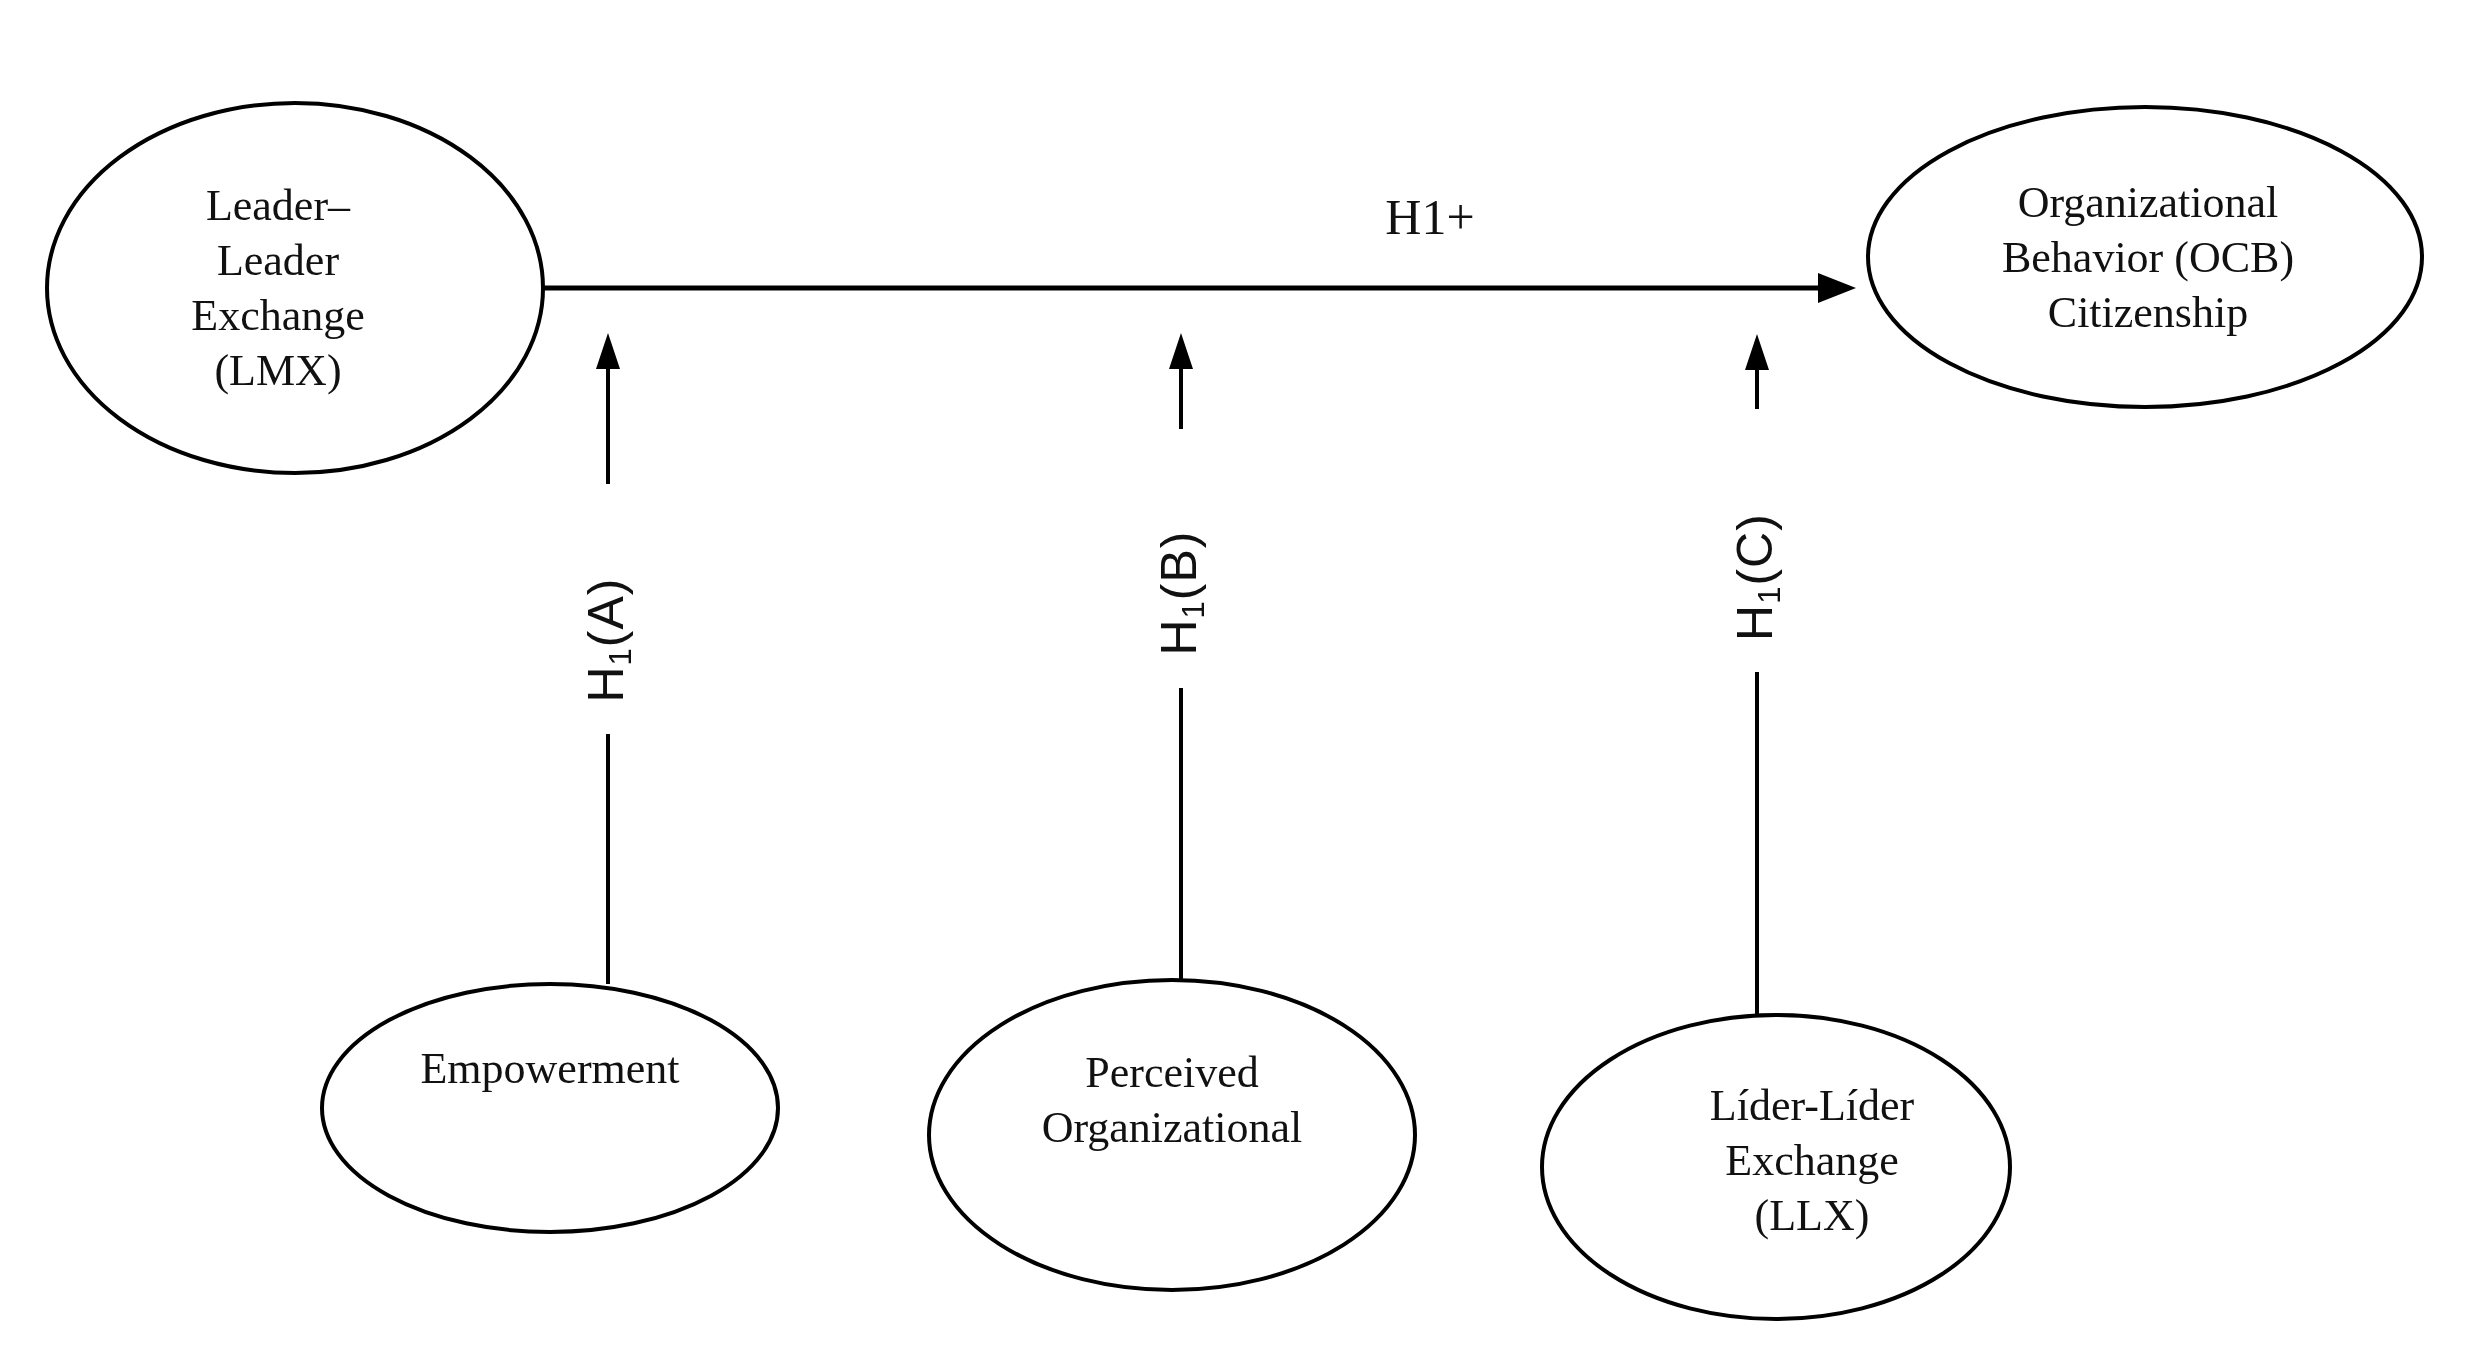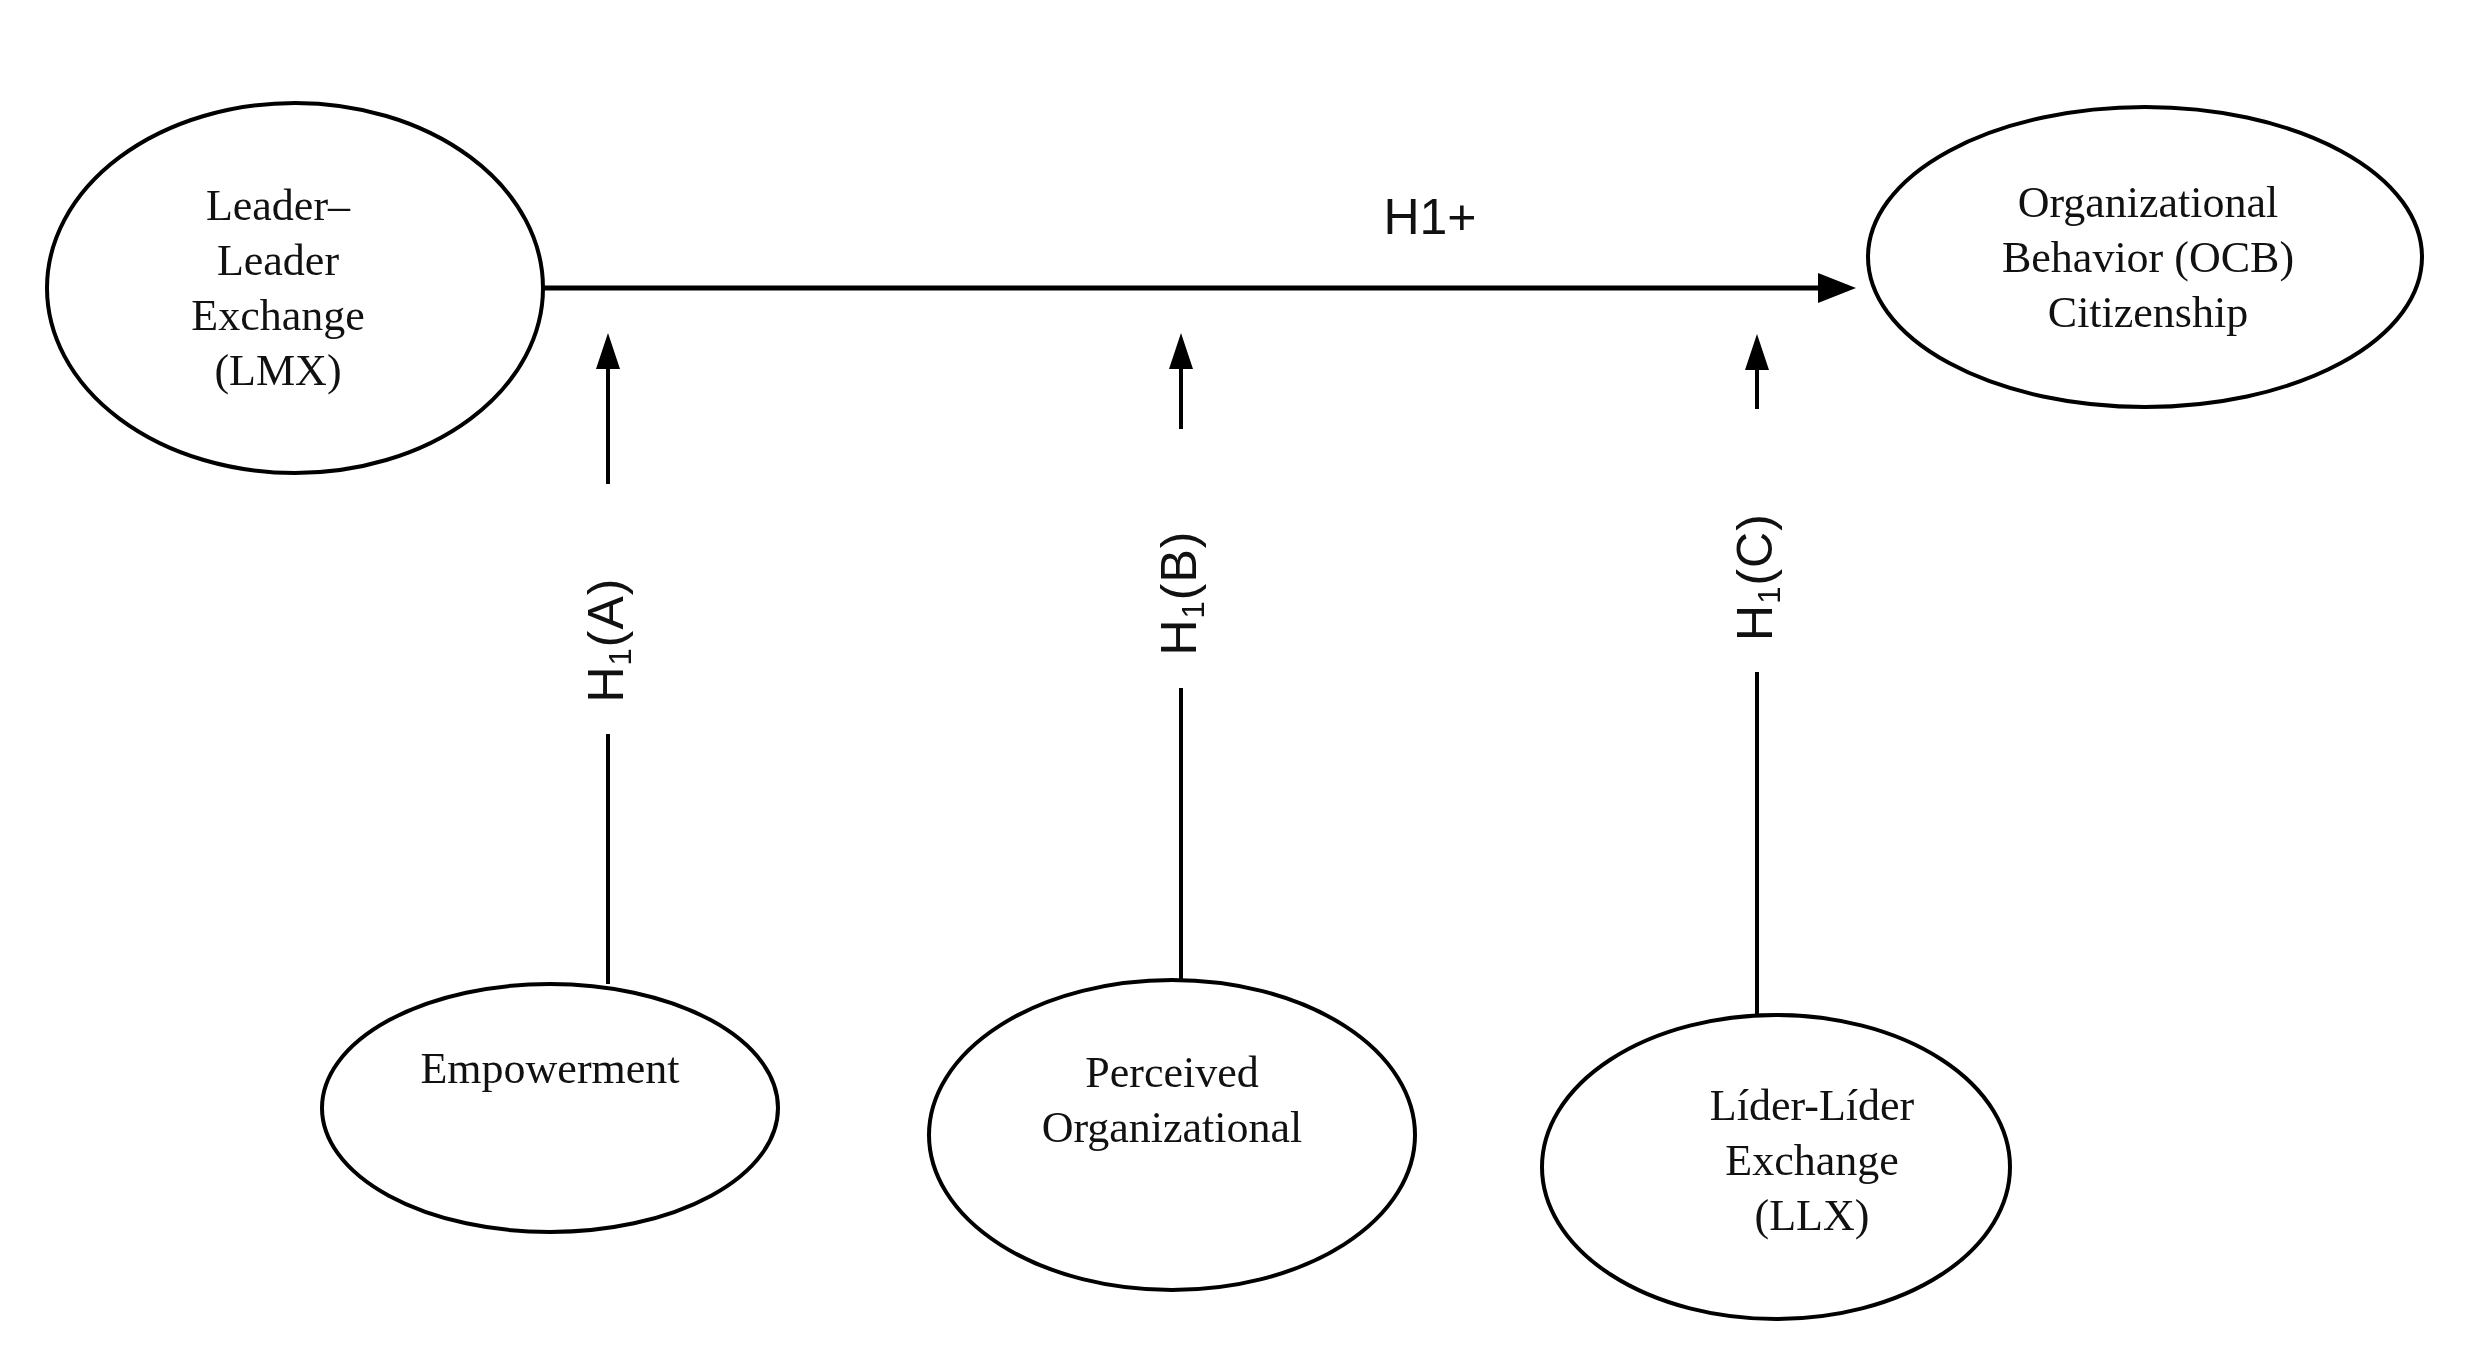--- a/index.html
+++ b/index.html
@@ -28,21 +28,21 @@
     text-align: center;
     font-family: "Liberation Serif", serif;
     font-size: 44px;
     line-height: 55px;
     color: #111111;
     white-space: nowrap;
   }
   .edge-label {
     position: absolute;
     transform: translate(-50%, -50%);
-    font-family: Liberation Sans, sans-serif;
+    font-family: Liberation Serif, serif;
     font-size: 50px;
     color: #111111;
     white-space: nowrap;
   }
   .mod-label {
     position: absolute;
     transform: translate(-50%, -50%) rotate(-90deg);
     font-family: "Liberation Sans", sans-serif;
     font-size: 50px;
     letter-spacing: 1px;

